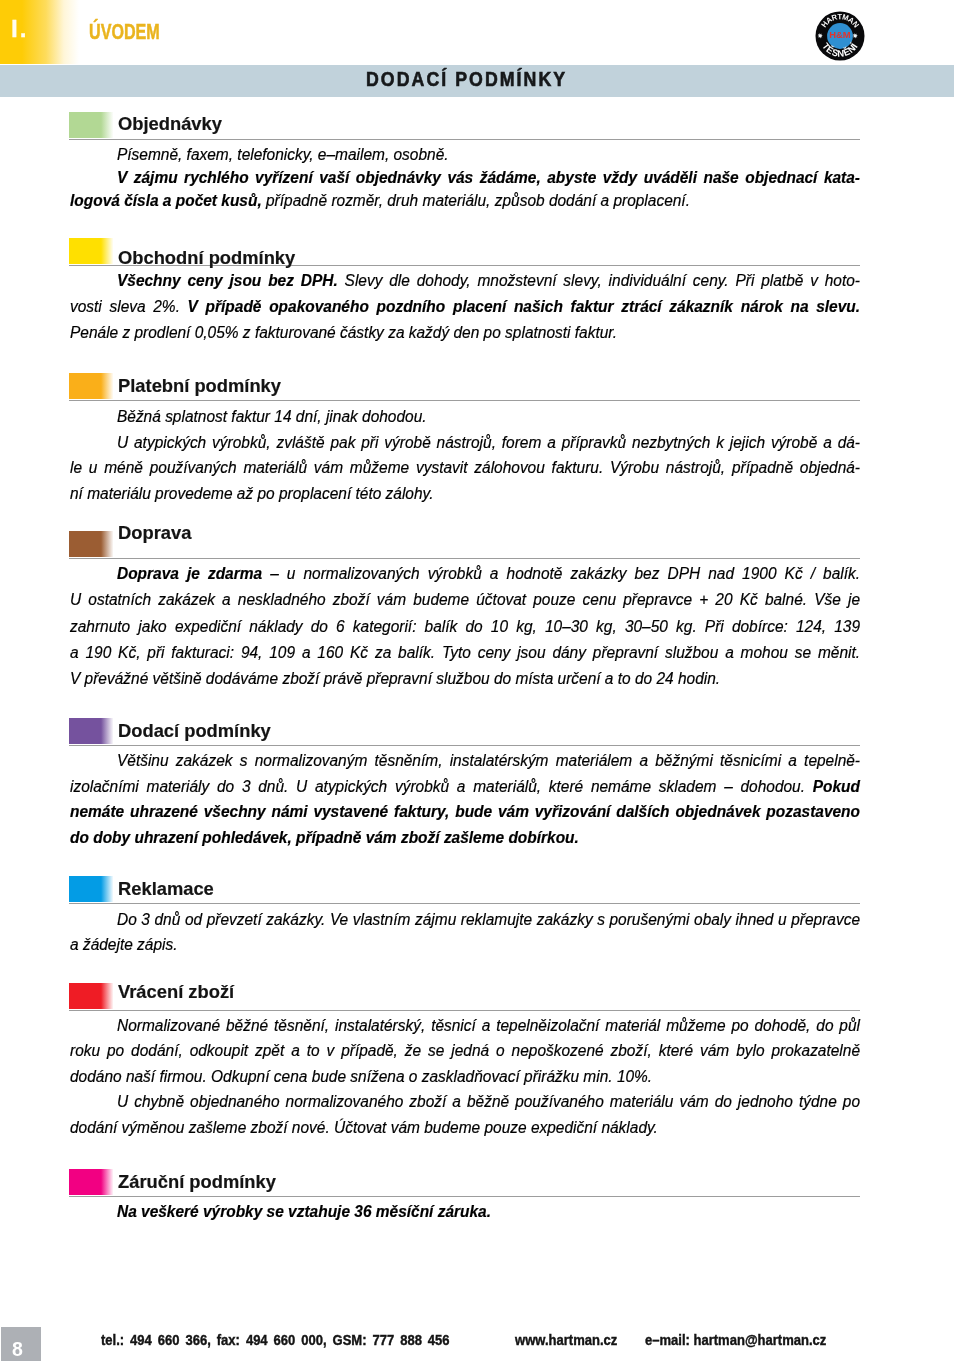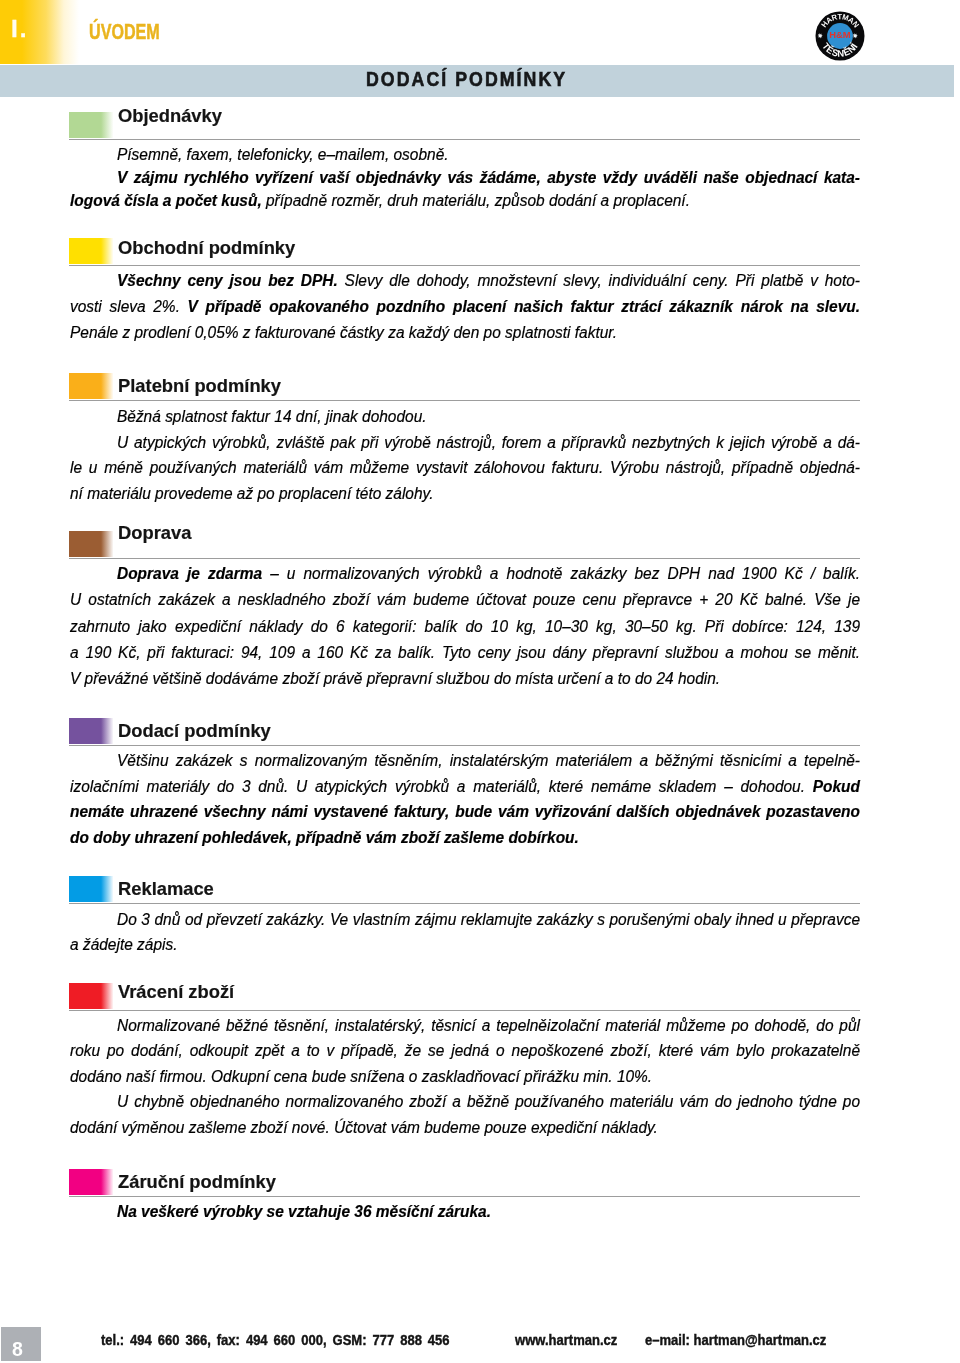--- a/index.html
+++ b/index.html
@@ -78,36 +78,36 @@
     <text class="lg-mid" x="25" y="27.3">H&amp;M</text>
   </svg>
 
   <div class="bluebar">
     <span class="t"><span>DODACÍ PODMÍNKY</span></span>
   </div>
 
 <div class="section">
   <div class="swatch" style="top: 112.2px; --c: #b2d894;"></div>
   <div class="hrule" style="top:139.3px"></div>
-  <div class="sechead" style="top:106px"><span class="sq">Objednávky</span></div>
+  <div class="sechead" style="top:114px"><span class="sq">Objednávky</span></div>
   <div class="ln ind lastln" style="top:143.89px">
         <span class="sq"><span>Písemně, faxem, telefonicky, e–mailem, osobně.</span></span>
       </div>
   <div class="ln ind just" style="top:167.14px">
         <span class="sq"><span class="b">V zájmu rychlého vyřízení vaší objednávky vás žádáme, abyste vždy uváděli naše objednací kata-</span></span>
       </div>
   <div class="ln lastln" style="top:190.39px">
         <span class="sq"><span class="b">logová čísla a počet kusů,</span><span> případně rozměr, druh materiálu, způsob dodání a proplacení.</span></span>
       </div>
 </div>
 
 <div class="section">
   <div class="swatch" style="top: 238.1px; --c: #ffe000;"></div>
   <div class="hrule" style="top:265.2px"></div>
-  <div class="sechead" style="top:238px"><span class="sq">Obchodní podmínky</span></div>
+  <div class="sechead" style="top:248px"><span class="sq">Obchodní podmínky</span></div>
   <div class="ln ind just" style="top:269.99px">
         <span class="sq"><span class="b">Všechny ceny jsou bez DPH.</span><span> Slevy dle dohody, množstevní slevy, individuální ceny. Při platbě v hoto-</span></span>
       </div>
   <div class="ln just" style="top:296.04px">
         <span class="sq"><span>vosti sleva 2%. </span><span class="b">V případě opakovaného pozdního placení našich faktur ztrácí zákazník nárok na slevu.</span></span>
       </div>
   <div class="ln lastln" style="top:322.09px">
         <span class="sq"><span>Penále z prodlení 0,05% z fakturované částky za každý den po splatnosti faktur.</span></span>
       </div>
 </div>

